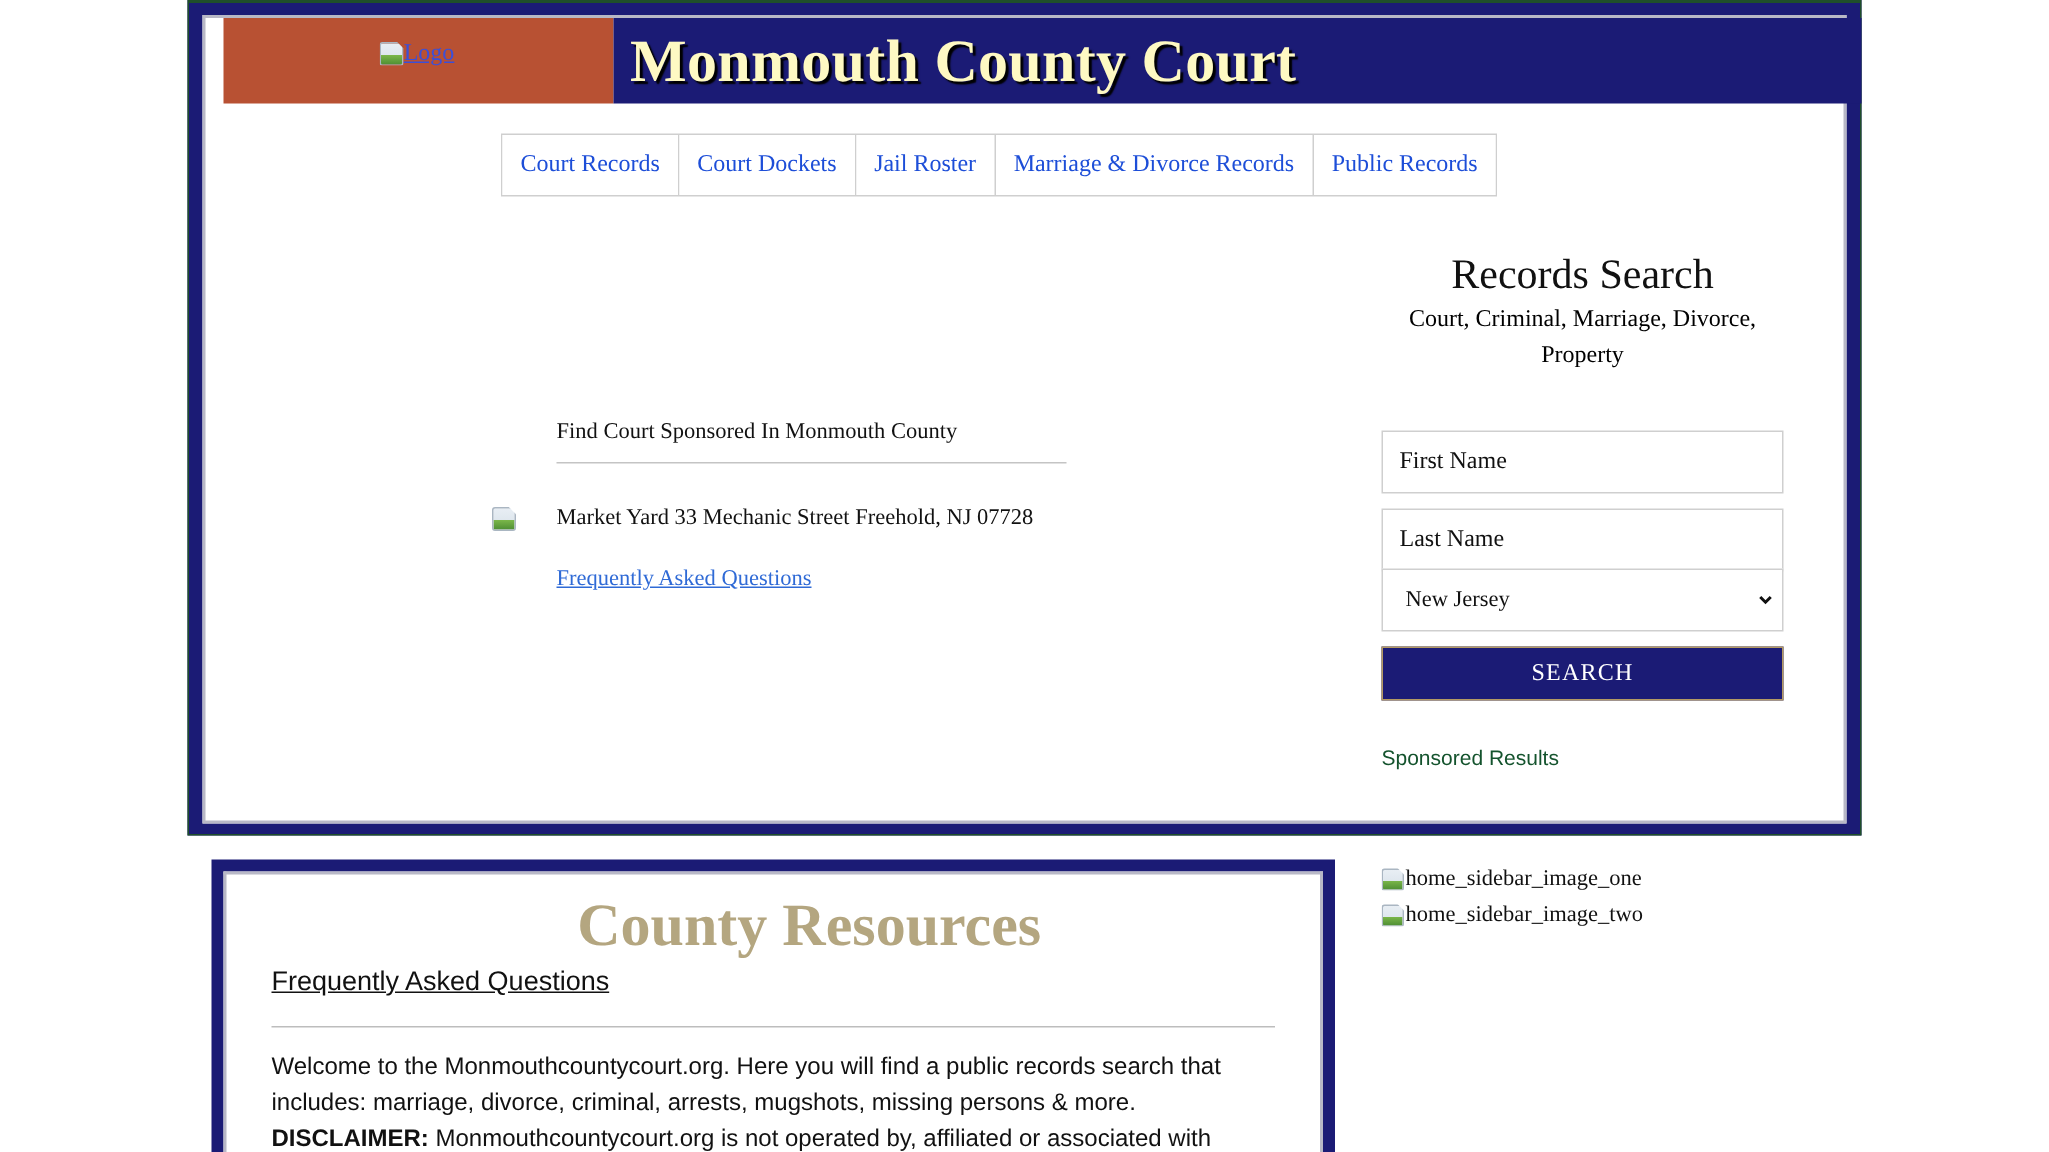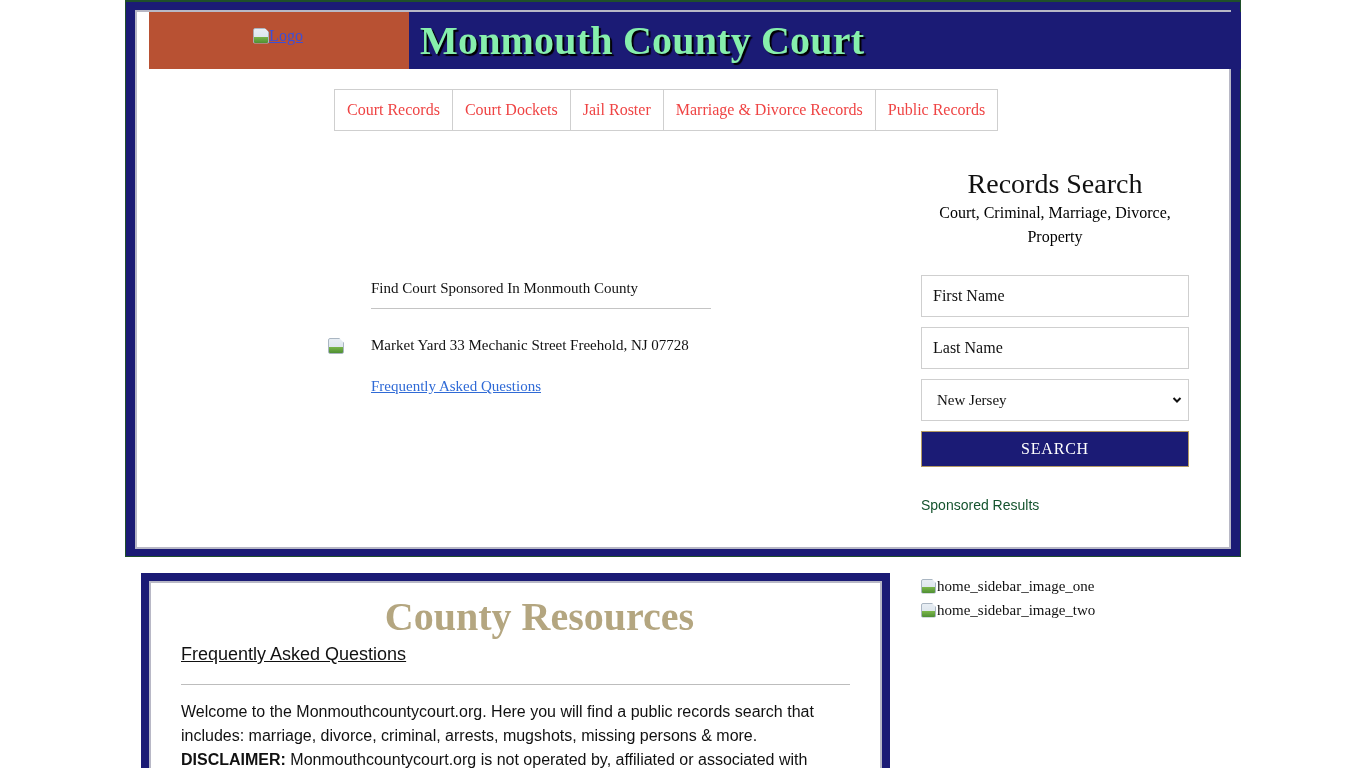--- a/index.html
+++ b/index.html
@@ -51,36 +51,36 @@
     .title-cell {
       flex: 1; height: 57px;
       background: #1b1b75;
       display: flex; align-items: center;
       padding-left: 11px;
     }
     .site-title {
       font-family: "Liberation Serif", serif;
       font-weight: bold;
       font-size: 40px;
-      color: #86efac;
+      color: #fef9c3;
       text-shadow: 2px 2px 1px #000000;
       letter-spacing: 0.2px;
     }
 
     
     .nav {
       position: absolute; left: 197px; top: 77px;
       display: flex;
       border: 1px solid #cfcfcf;
       height: 42px;
     }
     .nav-item {
       font-family: "Liberation Serif", serif;
       font-size: 16px;
-      color: #ef4444;
+      color: #1d4ed8;
       padding: 0 12px;
       display: flex; align-items: center;
       border-right: 1px solid #cfcfcf;
       text-decoration: none;
       cursor: pointer;
       background: #fff;
     }
     .nav-item:last-child { border-right: none; }
 
     
@@ -122,20 +122,21 @@
       font-size: 16px; color: #000000; line-height: 24px;
       margin-top: 0px;
     }
     .field {
       position: absolute; left: 0; width: 268px; height: 42px;
       border: 1px solid #cfcfcf; background: #fff;
       font-family: "Liberation Serif", serif; font-size: 16px; color: #111;
       padding-left: 11px;
       text-align: left;
       outline: none;
+      margin-top: 12px;
     }
     .field::placeholder { color: #111; opacity: 1; }
     .select-field {
       position: absolute; left: 0; width: 268px; height: 42px;
       border: 1px solid #cfcfcf; background: #fff;
       display: flex; align-items: center; justify-content: space-between;
       padding: 0 6px 0 15px;
       font-family: "Liberation Serif", serif; font-size: 15px; color: #111;
       cursor: pointer;
     }

